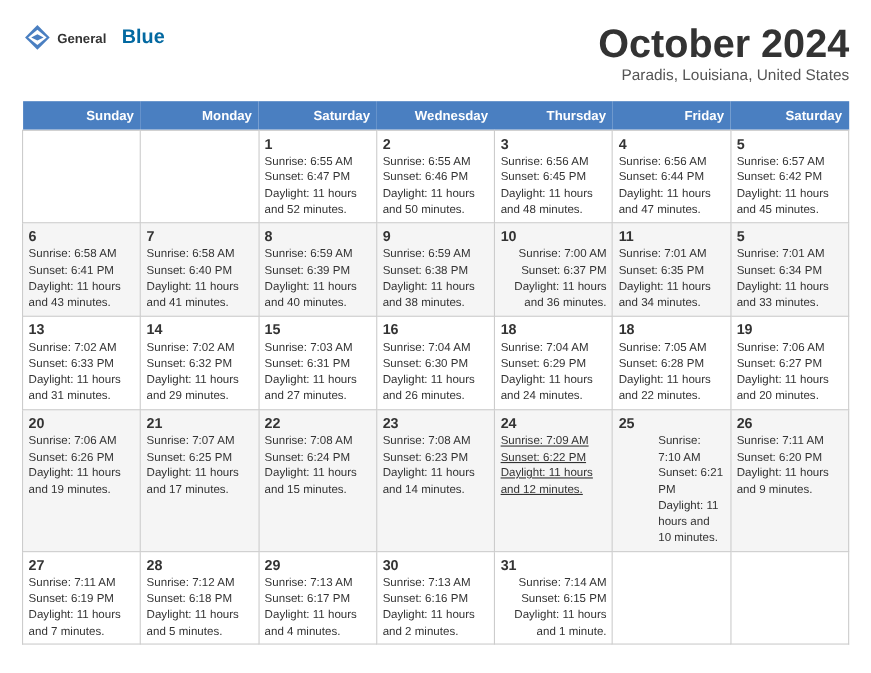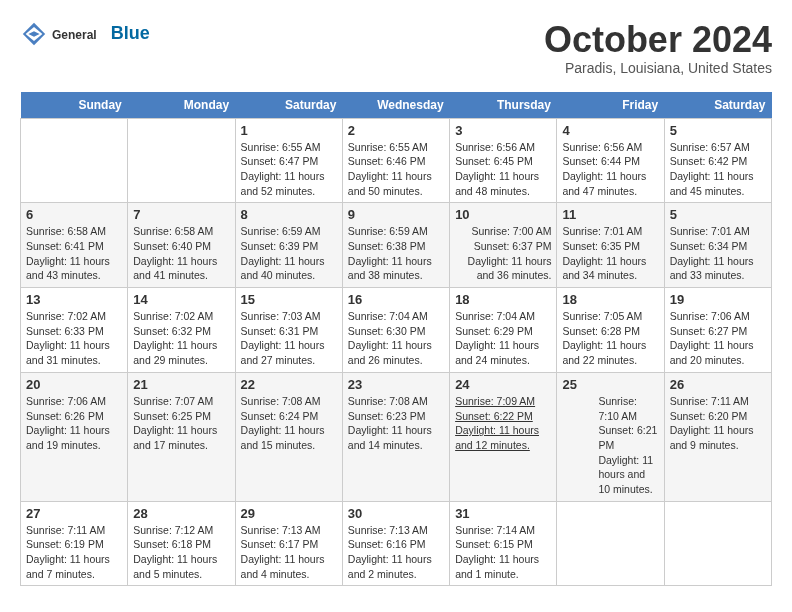--- a/index.html
+++ b/index.html
@@ -315,21 +315,21 @@
 Daylight: 11 hours and 4 minutes.</div>
         </td>
         <td>
           <span class="day-num">30</span>
           <div class="cell-text" style="white-space: pre-line;">Sunrise: 7:13 AM
 Sunset: 6:16 PM
 Daylight: 11 hours and 2 minutes.</div>
         </td>
         <td>
           <span class="day-num">31</span>
-          <div class="cell-text" style="white-space: pre-line;">Sunrise: 7:14 AM
+          <div class="cell-text" style="white-space: pre-line; text-align: right;">Sunrise: 7:14 AM
 Sunset: 6:15 PM
 Daylight: 11 hours and 1 minute.</div>
         </td>
         <td class="empty-cell"></td>
         <td class="empty-cell"></td>
       </tr>
     </tbody>
 </table>
 
 </body></html>

